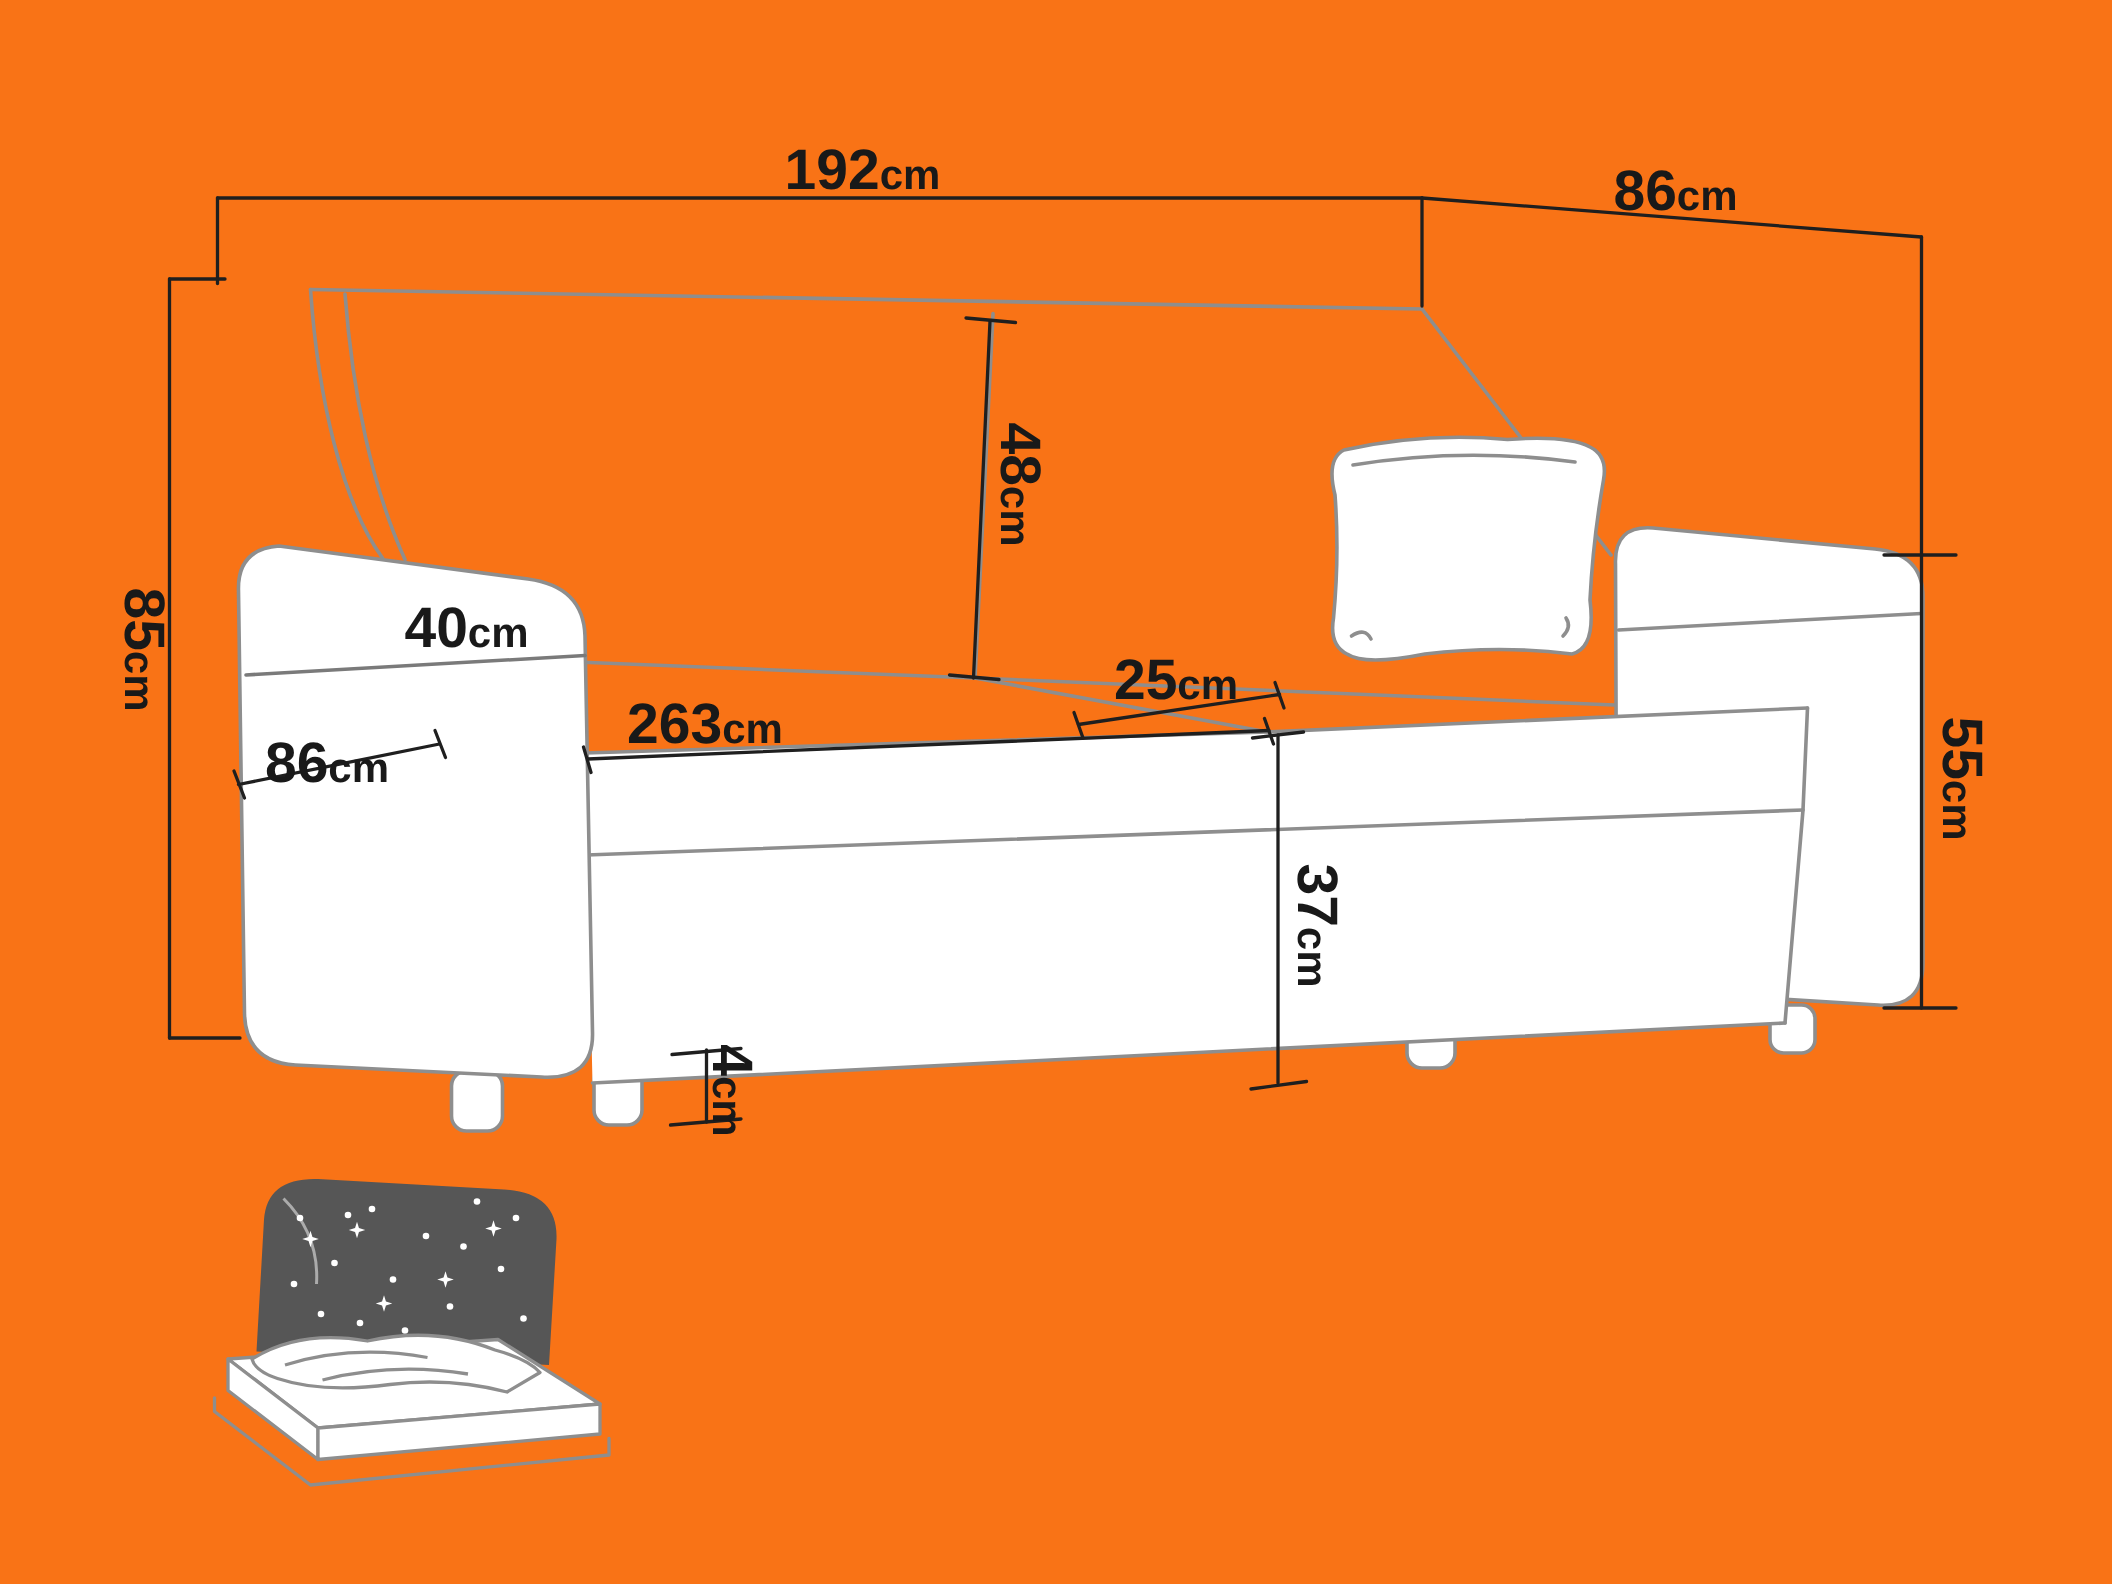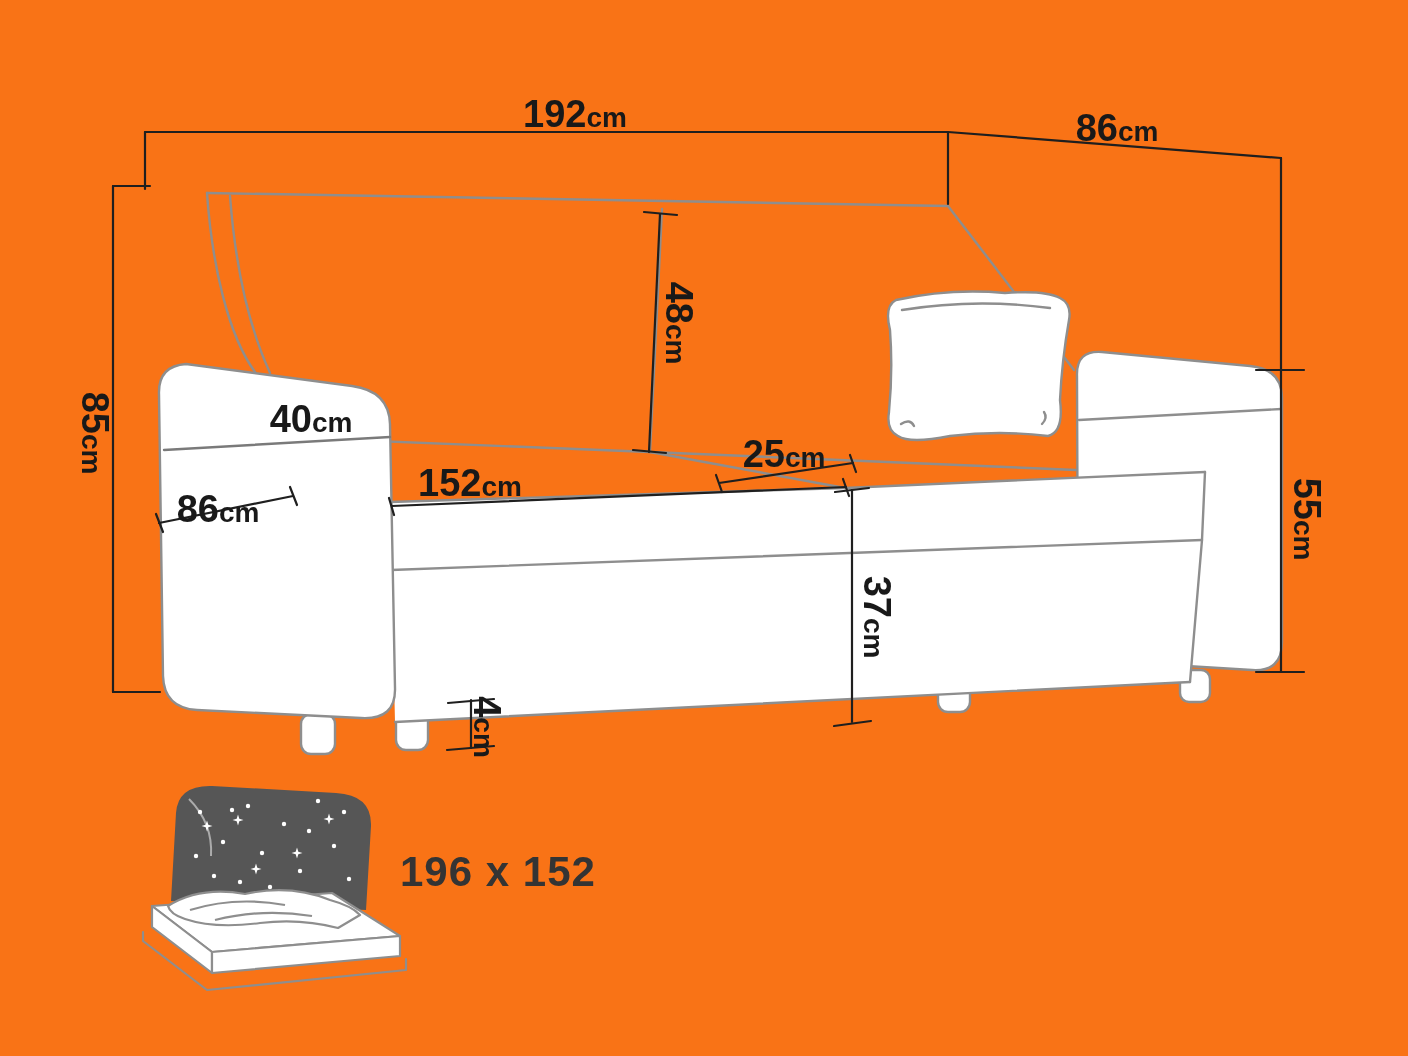--- a/index.html
+++ b/index.html
@@ -170,30 +170,29 @@
 <div class="dim vert" style="left:679px;top:323px">
   <span class="num">48</span><span class="unit">cm</span>
 </div>
 <div class="dim" style="left:311px;top:419px">
   <span class="num">40</span><span class="unit">cm</span>
 </div>
 <div class="dim" style="left:218px;top:509px">
   <span class="num">86</span><span class="unit">cm</span>
 </div>
 <div class="dim" style="left:470px;top:483px">
-  <span class="num">152</span><span class="unit">cm</span>
+  <span class="num">263</span><span class="unit">cm</span>
 </div>
 <div class="dim" style="left:784px;top:454px">
   <span class="num">25</span><span class="unit">cm</span>
 </div>
 <div class="dim vert" style="left:1307px;top:519px">
   <span class="num">55</span><span class="unit">cm</span>
 </div>
 <div class="dim vert" style="left:877px;top:617px">
   <span class="num">37</span><span class="unit">cm</span>
 </div>
 <div class="dim vert" style="left:487px;top:727px">
   <span class="num">4</span><span class="unit">cm</span>
 </div>
 
-<div class="bed-label" style="left:400px;top:872px">196 x 152</div>
 
 </div>
 
 </body></html>

